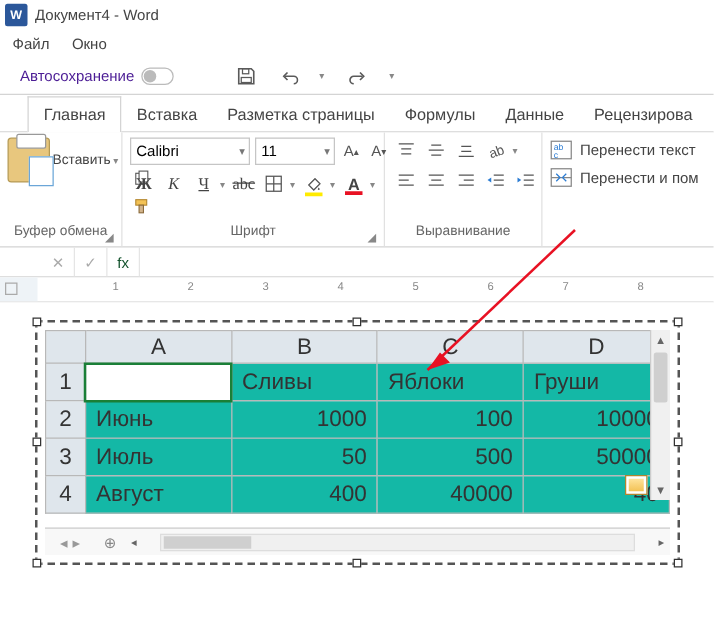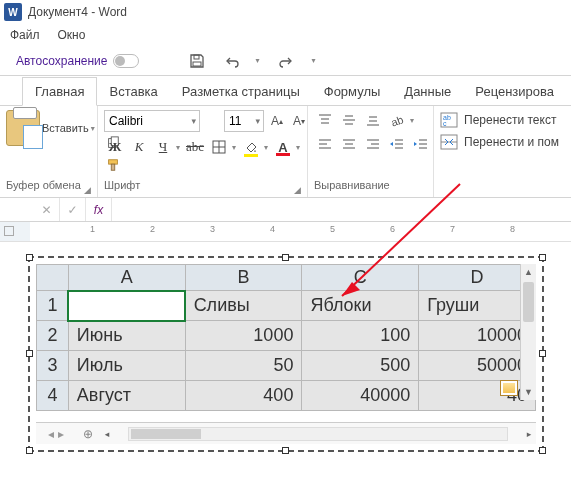--- a/index.html
+++ b/index.html
@@ -25,39 +25,39 @@
 
   
   .tabs { height: 30px; display: flex; align-items: flex-end; padding-left: 22px; gap: 0; font-size: 13px; color: #444; border-bottom: 1px solid #d4d4d4; }
   .tab { padding: 6px 12px 6px 12px; cursor: pointer; }
   .tab.active { border: 1px solid #d4d4d4; border-bottom: 1px solid #fff; background: #fff; position: relative; top: 1px; }
 
   
   .ribbon { height: 92px; display: flex; background: #fff; border-bottom: 1px solid #d4d4d4; }
   .group { display: flex; flex-direction: column; padding: 4px 6px 2px 6px; border-right: 1px solid #e1e1e1; }
   .group-body { flex: 1; display: flex; align-items: flex-start; gap: 4px; }
-  .group-label { height: 16px; text-align: left; font-size: 11px; color: #666; position: relative; }
+  .group-label { height: 16px; text-align: center; font-size: 11px; color: #666; position: relative; }
   .dlg { position: absolute; right: 0; bottom: 0; font-size: 9px; color: #888; }
 
   
   .paste-col { display: flex; flex-direction: row; align-items: center; gap: 2px; padding-right: 4px; }
   .paste-icon { width: 34px; height: 36px; background: #e8c77e; border: 1px solid #b59a55; border-radius: 3px; position: relative; }
   .paste-icon::before { content: ""; position: absolute; left: 6px; top: -4px; width: 22px; height: 10px; background: #fff; border: 1px solid #999; border-radius: 2px; }
   .paste-icon::after { content: ""; position: absolute; right: -4px; bottom: -4px; width: 18px; height: 22px; background: #fff; border: 1px solid #6ba6d8; }
   .paste-label { font-size: 11px; color: #444; }
   .paste-dd { font-size: 8px; color: #888; }
   .clip-col { display: flex; flex-direction: column; gap: 4px; padding-top: 2px; }
   .clip-btn { width: 20px; height: 18px; display: flex; align-items: center; justify-content: center; font-size: 13px; color: #555; cursor: pointer; }
 
   
   .font-rows { display: flex; flex-direction: column; gap: 4px; }
   .font-row1 { display: flex; gap: 4px; align-items: center; }
   .font-select { height: 22px; border: 1px solid #c5c5c5; font-size: 12px; padding: 0 18px 0 4px; background: #fff; display: flex; align-items: center; position: relative; }
   .font-select.name { width: 96px; }
-  .font-select.size { width: 40px; margin-left: 20px; }
+  .font-select.size { width: 64px; }
   .font-select::after { content: "▾"; position: absolute; right: 3px; font-size: 9px; color: #777; }
   .fontsize-btn { width: 18px; height: 22px; display: flex; align-items: center; justify-content: center; font-size: 12px; color: #555; cursor: pointer; }
   .font-row2 { display: flex; gap: 2px; align-items: center; }
   .fmt-btn { width: 22px; height: 22px; display: flex; align-items: center; justify-content: center; font-size: 13px; color: #444; cursor: pointer; font-family: "Times New Roman", serif; }
   .fmt-btn.b { font-weight: bold; }
   .fmt-btn.i { font-style: italic; }
   .fmt-btn.u { text-decoration: underline; }
   .fmt-btn.s { text-decoration: line-through; text-align: right; }
   .fmt-dd { font-size: 8px; color: #888; padding-right: 2px; }
   .color-strip { width: 14px; height: 3px; }
@@ -94,21 +94,21 @@
   .hSW { left: -4px; bottom: -4px; } .hS { left: 50%; bottom: -4px; margin-left: -4px; } .hSE { right: -4px; bottom: -4px; }
 
   
   .sheet-wrap { position: absolute; left: 6px; top: 6px; right: 6px; bottom: 6px; display: flex; flex-direction: column; }
   .sheet-grid { flex: 1; overflow: hidden; position: relative; }
   table.sheet { border-collapse: collapse; width: 100%; }
   table.sheet th, table.sheet td { border: 1px solid #b8b8b8; font-size: 18px; color: #333; }
   table.sheet th.corner { width: 30px; height: 26px; background: #dfe6ec; }
   table.sheet th.colh { height: 26px; background: #dfe6ec; font-weight: normal; text-align: center; }
   table.sheet th.rowh { width: 30px; background: #dfe6ec; font-weight: normal; text-align: center; }
-  table.sheet td { background: #e5e5e5; padding: 4px 8px; height: 30px; }
+  table.sheet td { background: #14b8a6; padding: 4px 8px; height: 30px; }
   table.sheet td.num { text-align: right; }
   table.sheet tr.hdr td { font-size: 18px; }
   .vscroll { position: absolute; right: 0; top: 0; width: 16px; bottom: 22px; background: #f0f0f0; border-left: 1px solid #ccc; }
   .vscroll .up, .vscroll .down { height: 16px; display: flex; align-items: center; justify-content: center; font-size: 9px; color: #666; }
   .vscroll .thumb { position: absolute; left: 2px; right: 2px; top: 18px; height: 40px; background: #cfcfcf; border-radius: 2px; }
   .sheet-tabs { height: 22px; display: flex; align-items: center; border-top: 1px solid #ccc; background: #f8f8f8; font-size: 12px; }
   .st-nav { width: 40px; display: flex; justify-content: center; gap: 4px; color: #999; }
   .st-tab { padding: 2px 14px; background: #fff; border: 1px solid #ccc; border-bottom: none; position: relative; top: 1px; }
   .st-add { width: 24px; text-align: center; color: #888; }
   .hscroll { flex: 1; display: flex; align-items: center; }
@@ -353,21 +353,21 @@
       </div>
     </div>
     <div class="group-label"></div>
   </div>
 </div>
 
 <div class="formulabar">
   <div style="width:34px"></div>
   <div class="fb-btn">✕</div>
   <div class="fb-btn">✓</div>
-  <div class="fb-btn" style="font-style:italic; color:#701a75">fx</div>
+  <div class="fb-btn" style="color:#14532d">fx</div>
   <div class="fb-input"></div>
 </div>
 
 <div class="ruler">
   <div class="shade"></div>
   <div class="tab-stop"></div>
   <span class="mark" style="left:90px">1</span>
   <span class="mark" style="left:150px">2</span>
   <span class="mark" style="left:210px">3</span>
   <span class="mark" style="left:270px">4</span>

